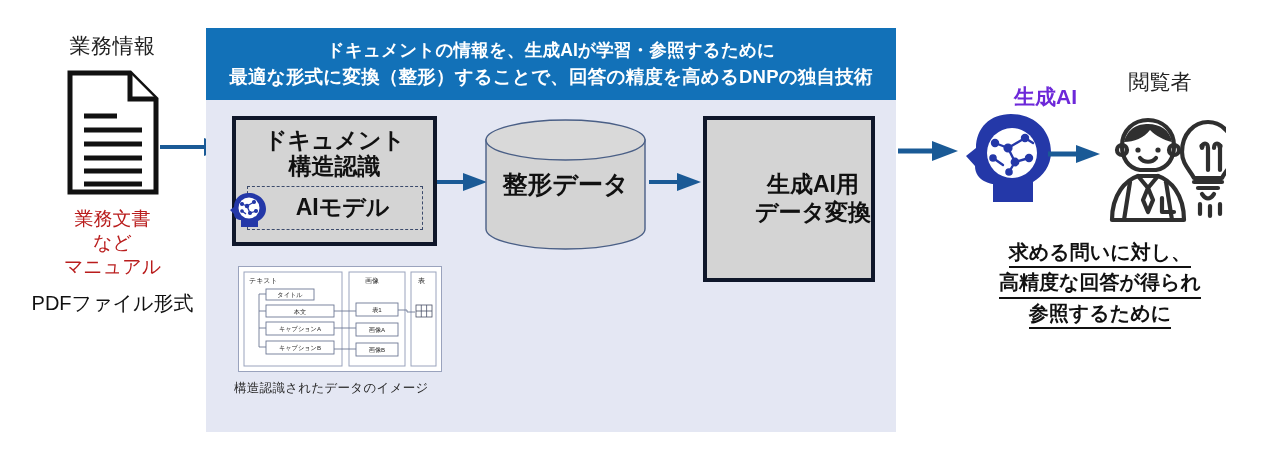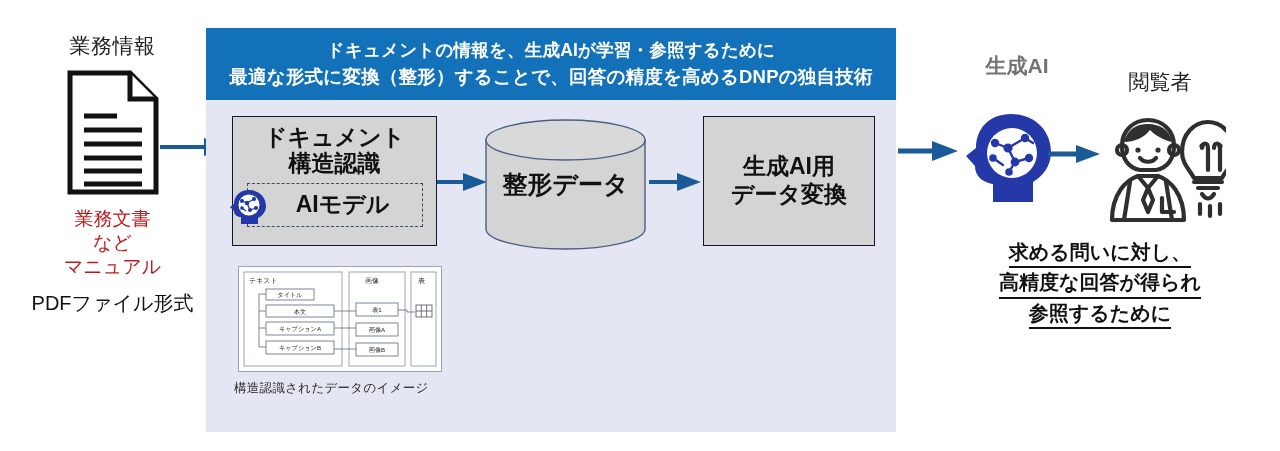--- a/index.html
+++ b/index.html
@@ -75,21 +75,21 @@
     font-size: 17.5px;
     font-weight: bold;
     line-height: 1.5;
     letter-spacing: .2px;
   }
   #banner .bl2 { font-size: 18.5px; }
 
   .proc-box {
     position: absolute;
     background: #d4d4d4;
-    border: 1px solid #0f172a;
+    border: 4px solid #0f172a;
     box-sizing: border-box;
   }
   #box-structure {
     left: 26px;
     top: 88px;
     width: 205px;
     height: 130px;
     display: flex;
     flex-direction: column;
     align-items: center;
@@ -141,24 +141,24 @@
     text-align: center;
     font-size: 25px;
     font-weight: bold;
     color: #111;
   }
 
   #box-convert {
     left: 497px;
     top: 88px;
     width: 172px;
-    height: 130px;
+    height: 166px;
     display: flex;
     align-items: center;
-    justify-content: center;
+    justify-content: flex-end;
   }
   #box-convert .bt {
     font-size: 23px;
     font-weight: bold;
     line-height: 1.2;
     text-align: center;
     color: #111;
   }
 
   
@@ -178,26 +178,26 @@
     top: 352px;
     font-size: 12.5px;
     color: #2a2a2a;
     letter-spacing: .3px;
   }
 
   
   #genai-label {
     position: absolute;
     left: 957px;
-    top: 52px;
+    top: 83px;
     width: 120px;
-    text-align: center;
+    text-align: right;
     font-size: 21px;
     font-weight: bold;
-    color: #737373;
+    color: #6d28d9;
   }
   #genai-icon {
     position: absolute;
     left: 963px;
     top: 110px;
   }
   #viewer-label {
     position: absolute;
     left: 1090px;
     top: 68px;

